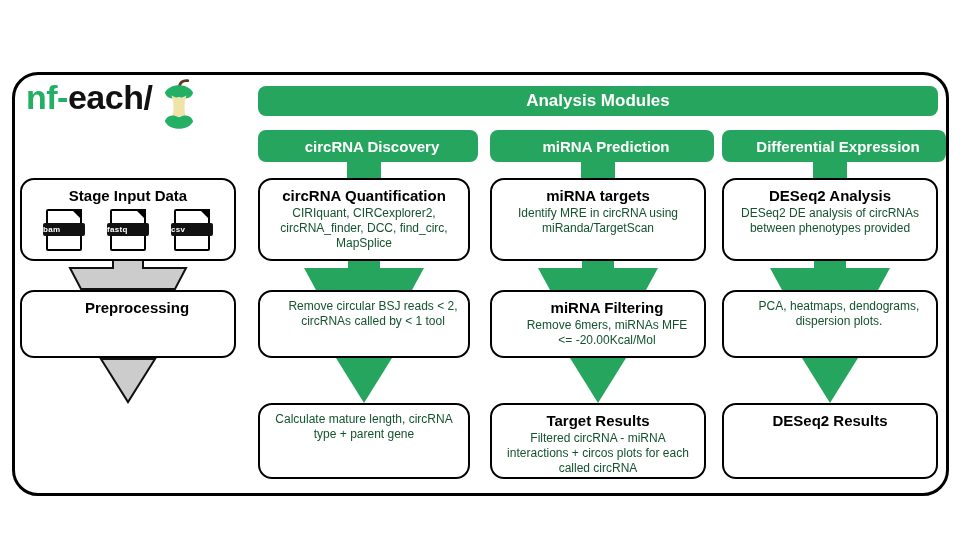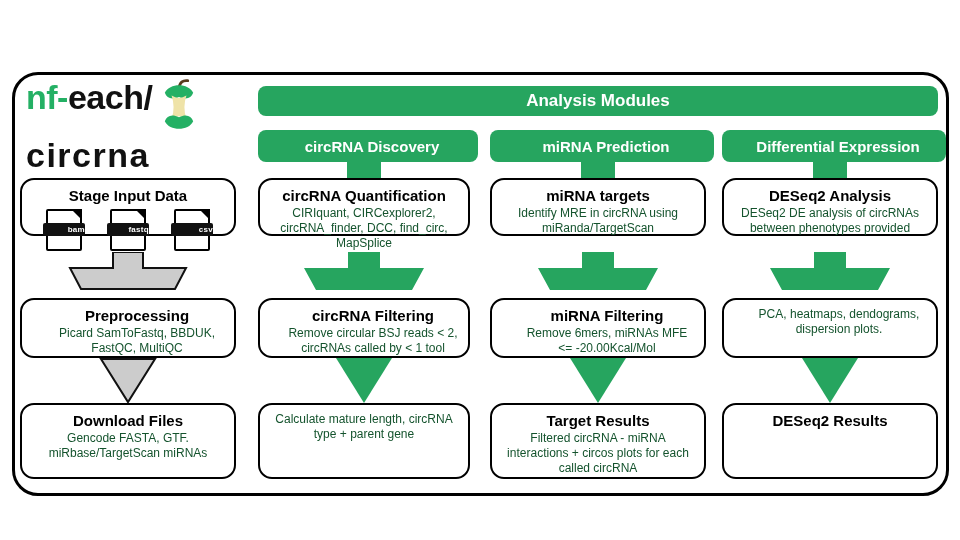--- a/index.html
+++ b/index.html
@@ -20,29 +20,29 @@
   .colhead{position:absolute;top:130px;height:32px;background:#26a55f;border-radius:8px;
            color:#fff;font-size:15px;font-weight:bold;display:flex;align-items:center;justify-content:center;padding-left:8px;}
   .stem{position:absolute;top:161px;width:34px;height:18px;background:#26a55f;}
   
   .box{position:absolute;background:#fff;border:2.5px solid #000;border-radius:14px;
        box-sizing:border-box;text-align:center;padding:7px 10px 4px;z-index:3;}
   .box h3{margin:0 0 2px;font-size:15px;font-weight:bold;color:#000;}
   .box p{margin:0;font-size:12px;line-height:1.27;color:#14532d;}
   .c1{left:20px;width:216px;} .c2{left:258px;width:212px;}
   .c3{left:490px;width:216px;} .c4{left:722px;width:216px;}
-  .r1{top:178px;height:58px;} .r2{top:298px;height:60px;padding-left:28px;} .r3{top:403px;height:76px;}
+  .r1{top:178px;height:83px;} .r2{top:290px;height:68px;padding-left:28px;} .r3{top:403px;height:76px;}
   .arrow{position:absolute;z-index:1;}
   
   .icons{display:flex;justify-content:center;gap:28px;margin-top:5px;}
   .ficon{position:relative;width:32px;height:38px;border:2px solid #000;border-radius:2px;background:#fff;}
   .ficon .fold{position:absolute;top:-2px;right:-2px;width:0;height:0;
                border-top:11px solid #000;border-left:11px solid transparent;}
   .ficon .band{position:absolute;left:-5px;right:-5px;top:12px;background:#111;color:#fff;
-               font-size:8px;font-weight:bold;text-align:right;padding:2px 0;border-radius:2px;
+               font-size:8px;font-weight:bold;text-align:left;padding:2px 0;border-radius:2px;
                letter-spacing:0.3px;}
 </style>
 </head>
 <body>
 
 <div class="stage">
   <div class="frame"></div>
 
   <div class="logo">
     <div class="logo-line1">
@@ -50,21 +50,20 @@
         <span>each/</span>
       <span class="apple">
         <svg width="42" height="54" viewBox="0 0 60 80">
           <path d="M30,15 C31,6 36,3 43,4" stroke="#5a3b1e" stroke-width="4" fill="none" stroke-linecap="round"></path>
           <path d="M9,22 C16,7 44,7 51,22 C48,30 41,33 30,28 C19,33 12,30 9,22 Z" fill="#24b064"></path>
           <path d="M19,26 Q30,33 41,26 Q35,44 41,60 Q30,53 19,60 Q25,44 19,26 Z" fill="#efe3a8"></path>
           <path d="M9,64 C16,79 44,79 51,64 C48,56 41,53 30,58 C19,53 12,56 9,64 Z" fill="#24b064"></path>
         </svg>
       </span>
     </div>
-    <div class="logo-line2">circrna</div>
   </div>
 
   <div class="banner">Analysis Modules</div>
   <div class="colhead c2">circRNA Discovery</div>
   <div class="colhead c3">miRNA Prediction</div>
   <div class="colhead c4">Differential Expression</div>
   <div class="stem" style="left:347px;"></div>
   <div class="stem" style="left:581px;"></div>
   <div class="stem" style="left:813px;"></div>
 
@@ -80,33 +79,27 @@
           <div class="band">fastq</div>
         </div>
       <div class="ficon">
           <div class="fold"></div>
           <div class="band">csv</div>
         </div>
     </div>
   </div>
   <div class="box c1 r2">
     <h3>Preprocessing</h3>
-    <p>Picard SamToFastq, BBDUK, FastQC, MultiQC</p>
-  </div>
-  <div class="box c1 r3">
-    <h3>Download Files</h3>
-    <p>Gencode FASTA, GTF. miRbase/TargetScan miRNAs</p>
   </div>
 
   <div class="box c2 r1">
     <h3>circRNA Quantification</h3>
     <p>CIRIquant, CIRCexplorer2, circRNA_finder, DCC, find_circ, MapSplice</p>
   </div>
   <div class="box c2 r2">
-    <h3>circRNA Filtering</h3>
     <p>Remove circular BSJ reads &lt; 2, circRNAs called by &lt; 1 tool</p>
   </div>
   <div class="box c2 r3">
     <p>Calculate mature length, circRNA type + parent gene</p>
   </div>
 
   <div class="box c3 r1">
     <h3>miRNA targets</h3>
     <p>Identify MRE in circRNA using miRanda/TargetScan</p>
   </div>

